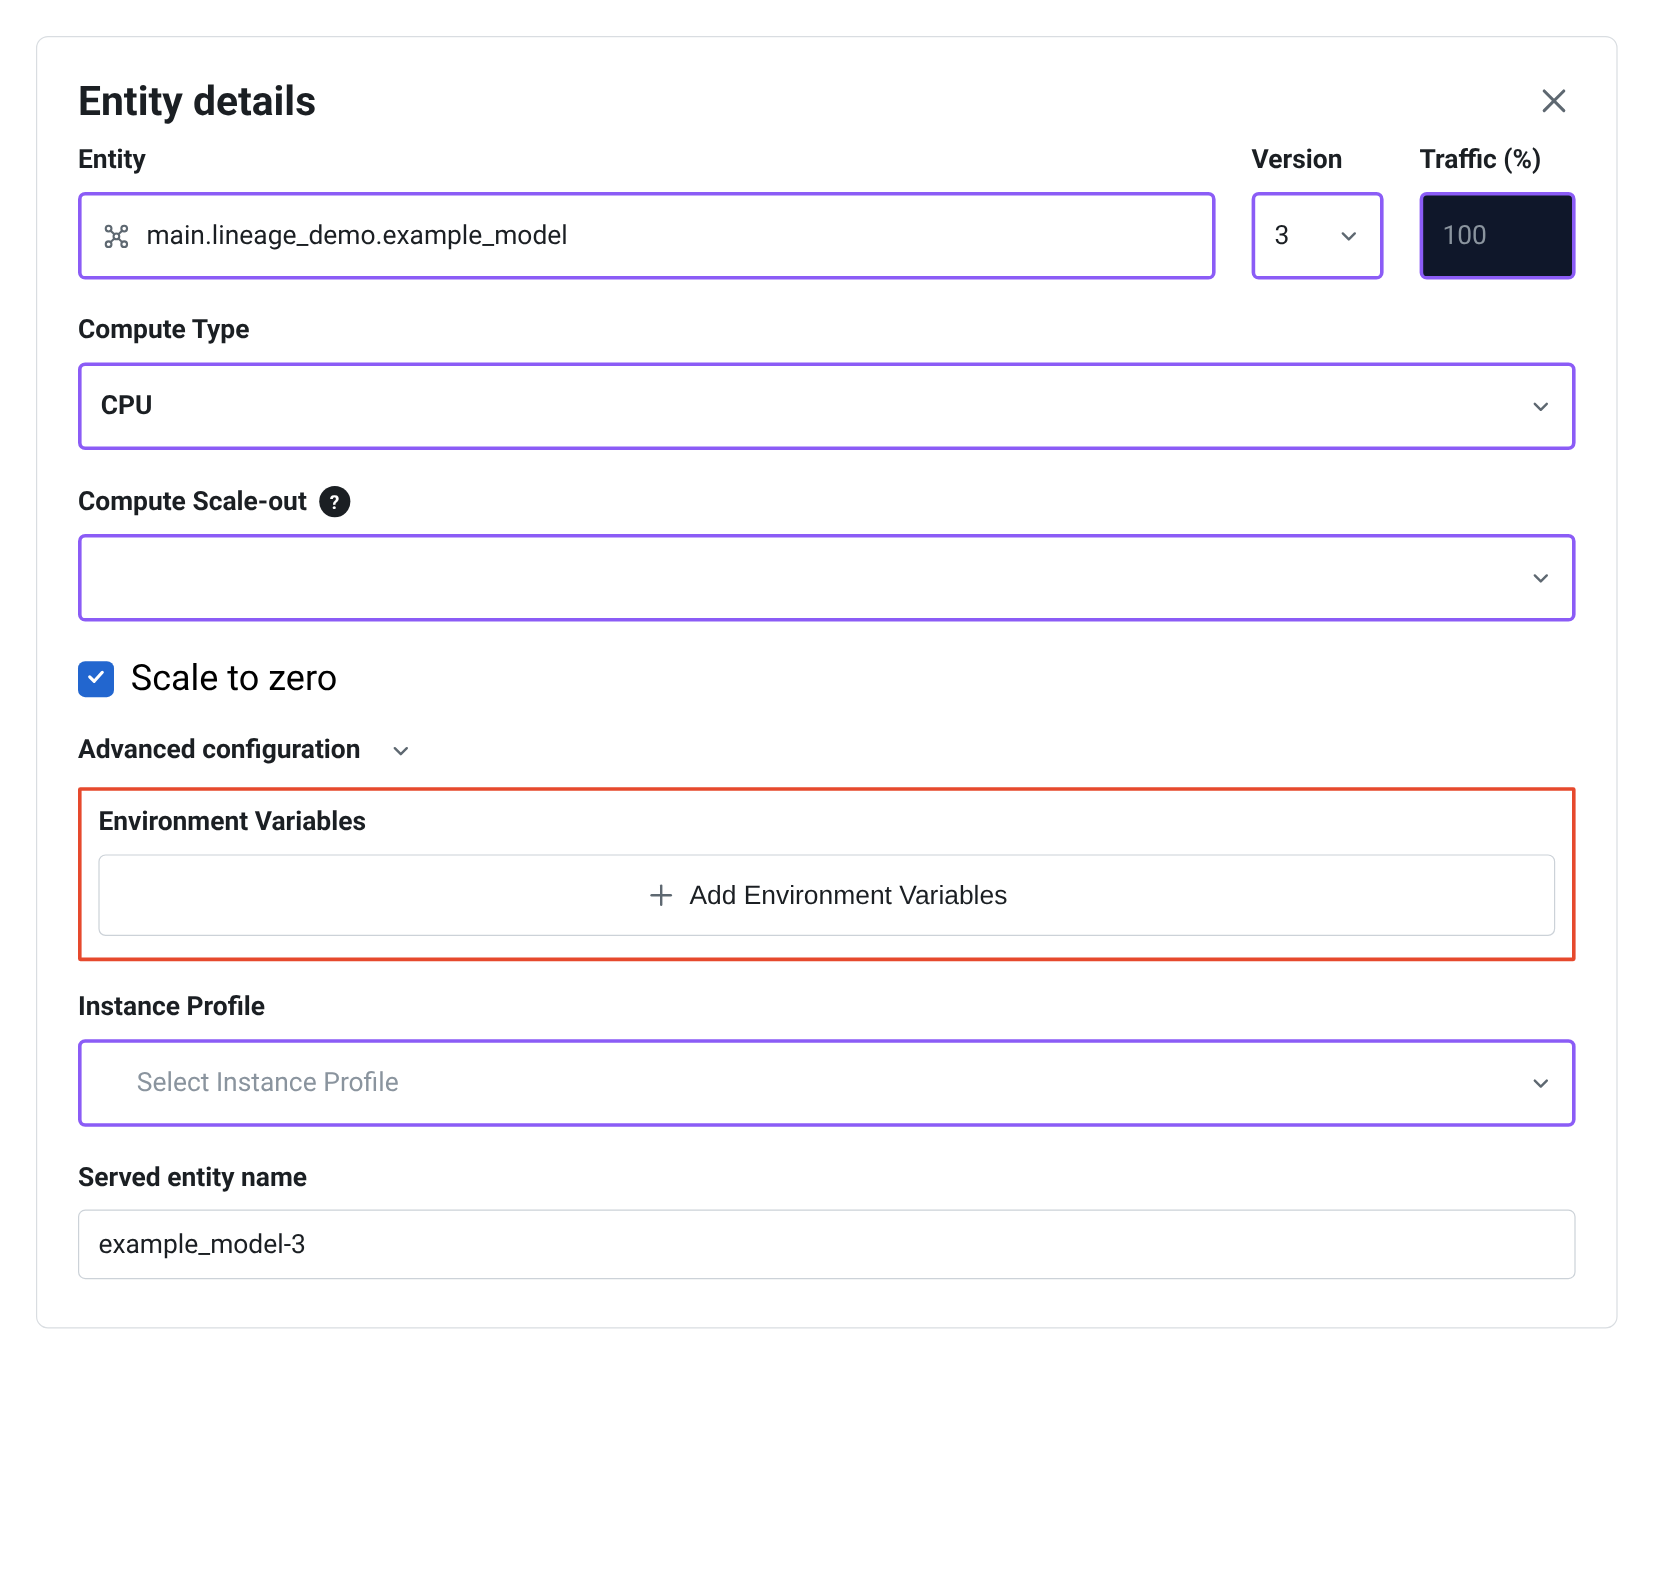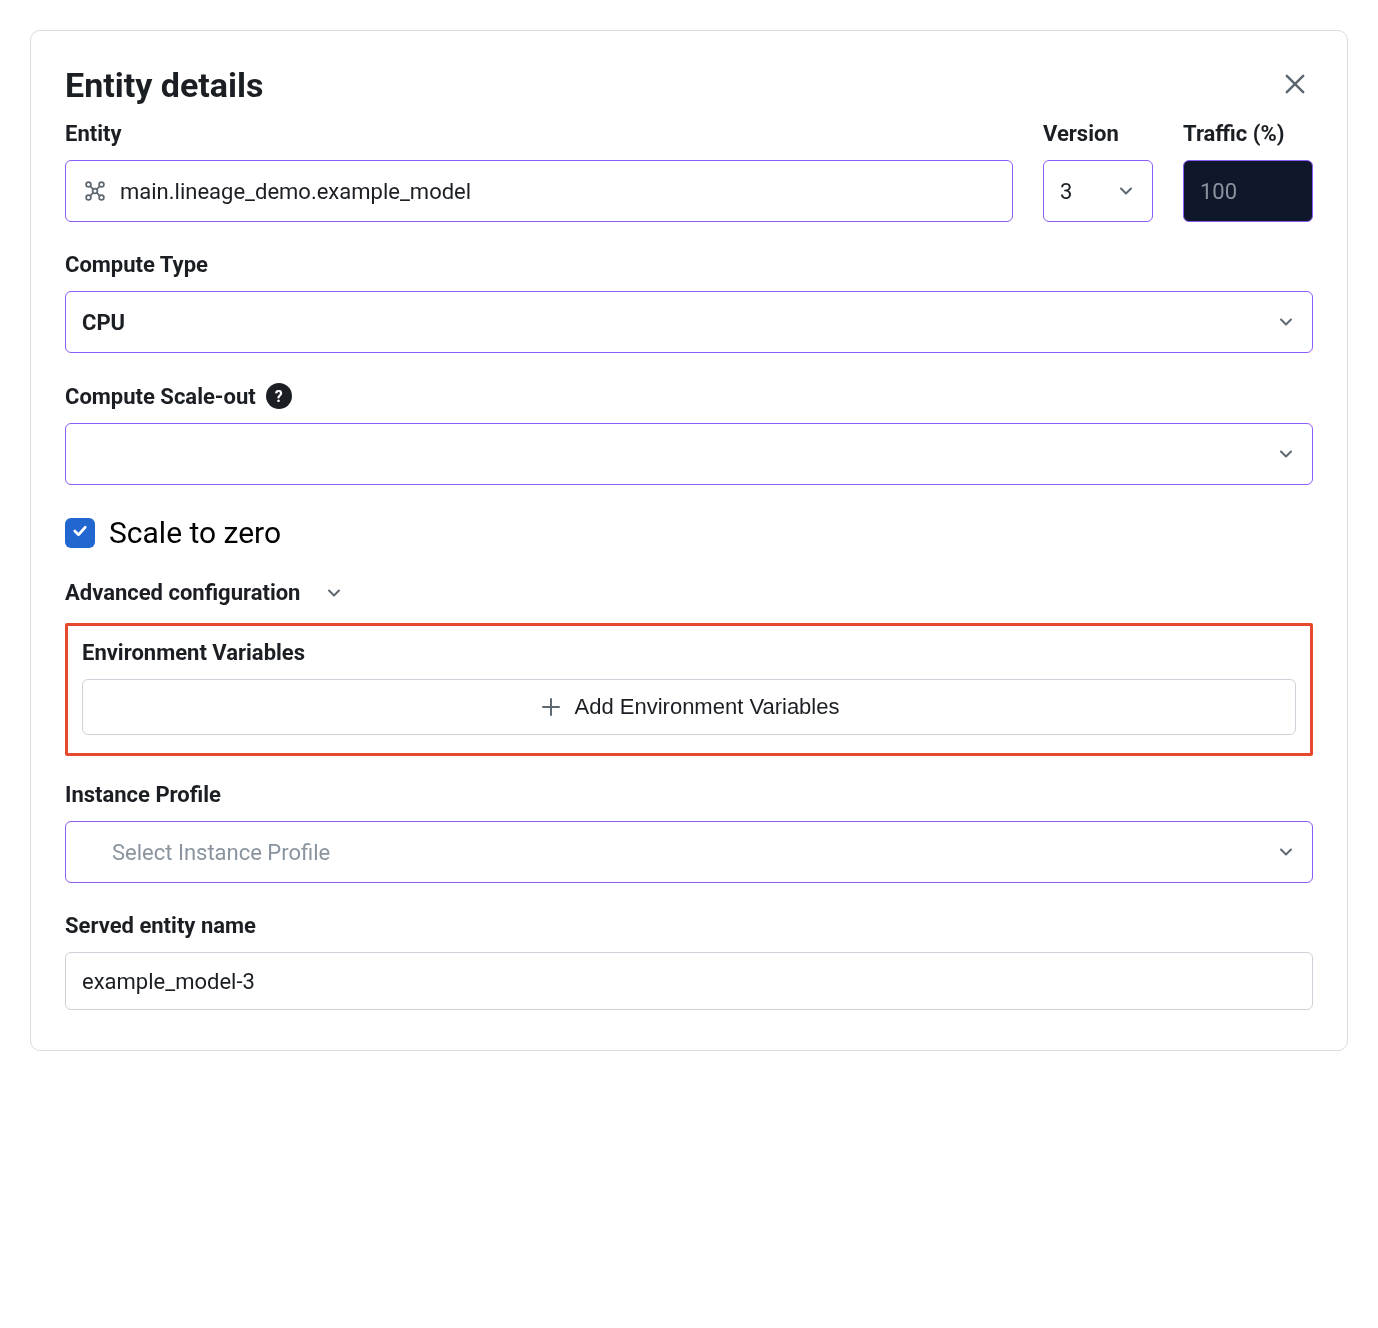--- a/index.html
+++ b/index.html
@@ -45,22 +45,22 @@
     font-size: 22px;
     font-weight: 700;
     color: #1b1f23;
     margin-bottom: 14px;
     display: flex;
     align-items: center;
     gap: 10px;
   }
   .input-box {
     width: 100%;
-    height: 62px;
-    border: 1px solid #8b5cf6;
+    height: 73px;
+    border: 3px solid #8b5cf6;
     border-radius: 6px;
     background: #fff;
     display: flex;
     align-items: center;
     padding: 0 16px;
     font-size: 22px;
     color: #1b1f23;
   }
   .input-box.disabled {
     background: #0f172a;
@@ -131,21 +131,21 @@
     color: #1b1f23;
   }
   .highlight-box {
     border: 3px solid #e6492d;
     border-radius: 2px;
     padding: 14px 14px 18px 14px;
     margin-bottom: 26px;
   }
   .add-btn {
     width: 100%;
-    height: 56px;
+    height: 68px;
     border: 1px solid #ccd2d8;
     border-radius: 6px;
     background: #fff;
     display: flex;
     align-items: center;
     justify-content: center;
     gap: 12px;
     font-size: 22px;
     color: #1b1f23;
     cursor: pointer;

